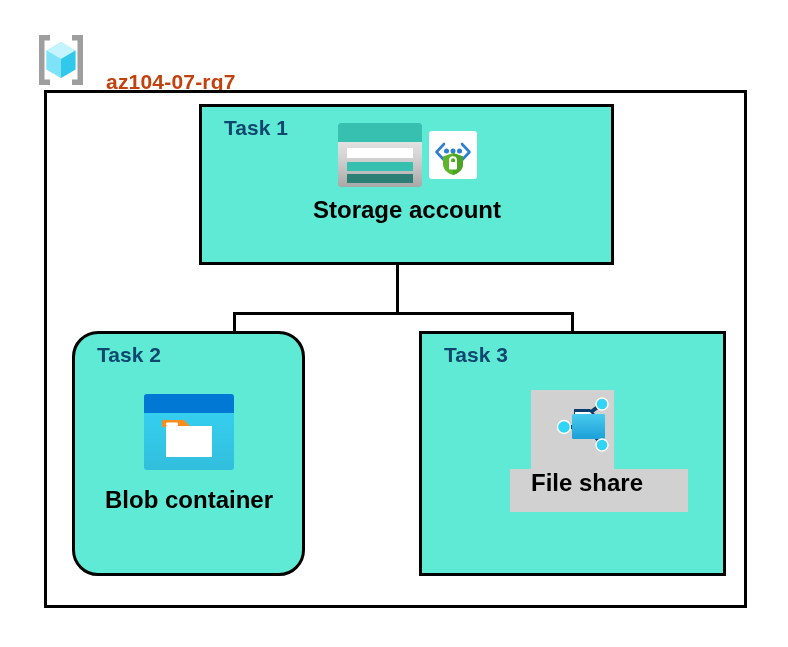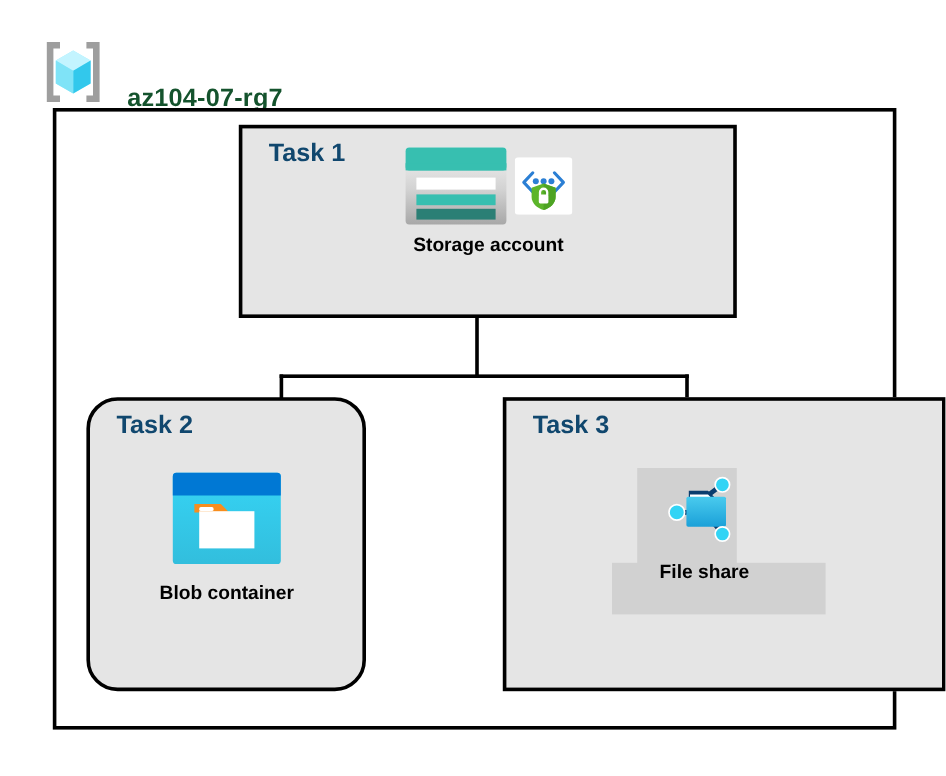--- a/index.html
+++ b/index.html
@@ -34,21 +34,21 @@
     gap: 14px;
   }
   .rg-icon {
     width: 62px;
     height: 62px;
     display: block;
   }
   .rg-title {
     font-size: 21px;
     font-weight: bold;
-    color: #14532d;
+    color: #c2410c;
     letter-spacing: 0.2px;
     white-space: nowrap;
     margin-top: 44px;
   }
 
   
   .rg-box {
     position: absolute;
     left: 44px;
     top: 90px;
@@ -57,45 +57,45 @@
     border: 3px solid #000000;
     box-sizing: border-box;
     background: #ffffff;
   }
 
   
   .task-box {
     position: absolute;
     border: 3px solid #000000;
     box-sizing: border-box;
-    background: #e5e5e5;
+    background: #5eead4;
   }
   #task-box-1 { left: 199px; top: 104px;  width: 415px; height: 161px; }
   #task-box-2 { left: 72px;  top: 331px;  width: 233px; height: 245px; border-radius: 26px; }
-  #task-box-3 { left: 419px; top: 331px;  width: 369px; height: 245px; }
+  #task-box-3 { left: 419px; top: 331px;  width: 307px; height: 245px; }
 
   .task-label {
     position: absolute;
     left: 22px;
     top: 9px;
     font-size: 21px;
     font-weight: bold;
     color: #10476e;
     white-space: nowrap;
   }
 
   
   .node {
     position: absolute;
     display: flex;
     flex-direction: column;
     align-items: center;
   }
   .node-caption {
-    font-size: 16px;
+    font-size: 24px;
     font-weight: bold;
     color: #000000;
     white-space: nowrap;
     line-height: 1.15;
   }
 
   
   #node-storage-account {
     left: 293px;
     top: 122px;

